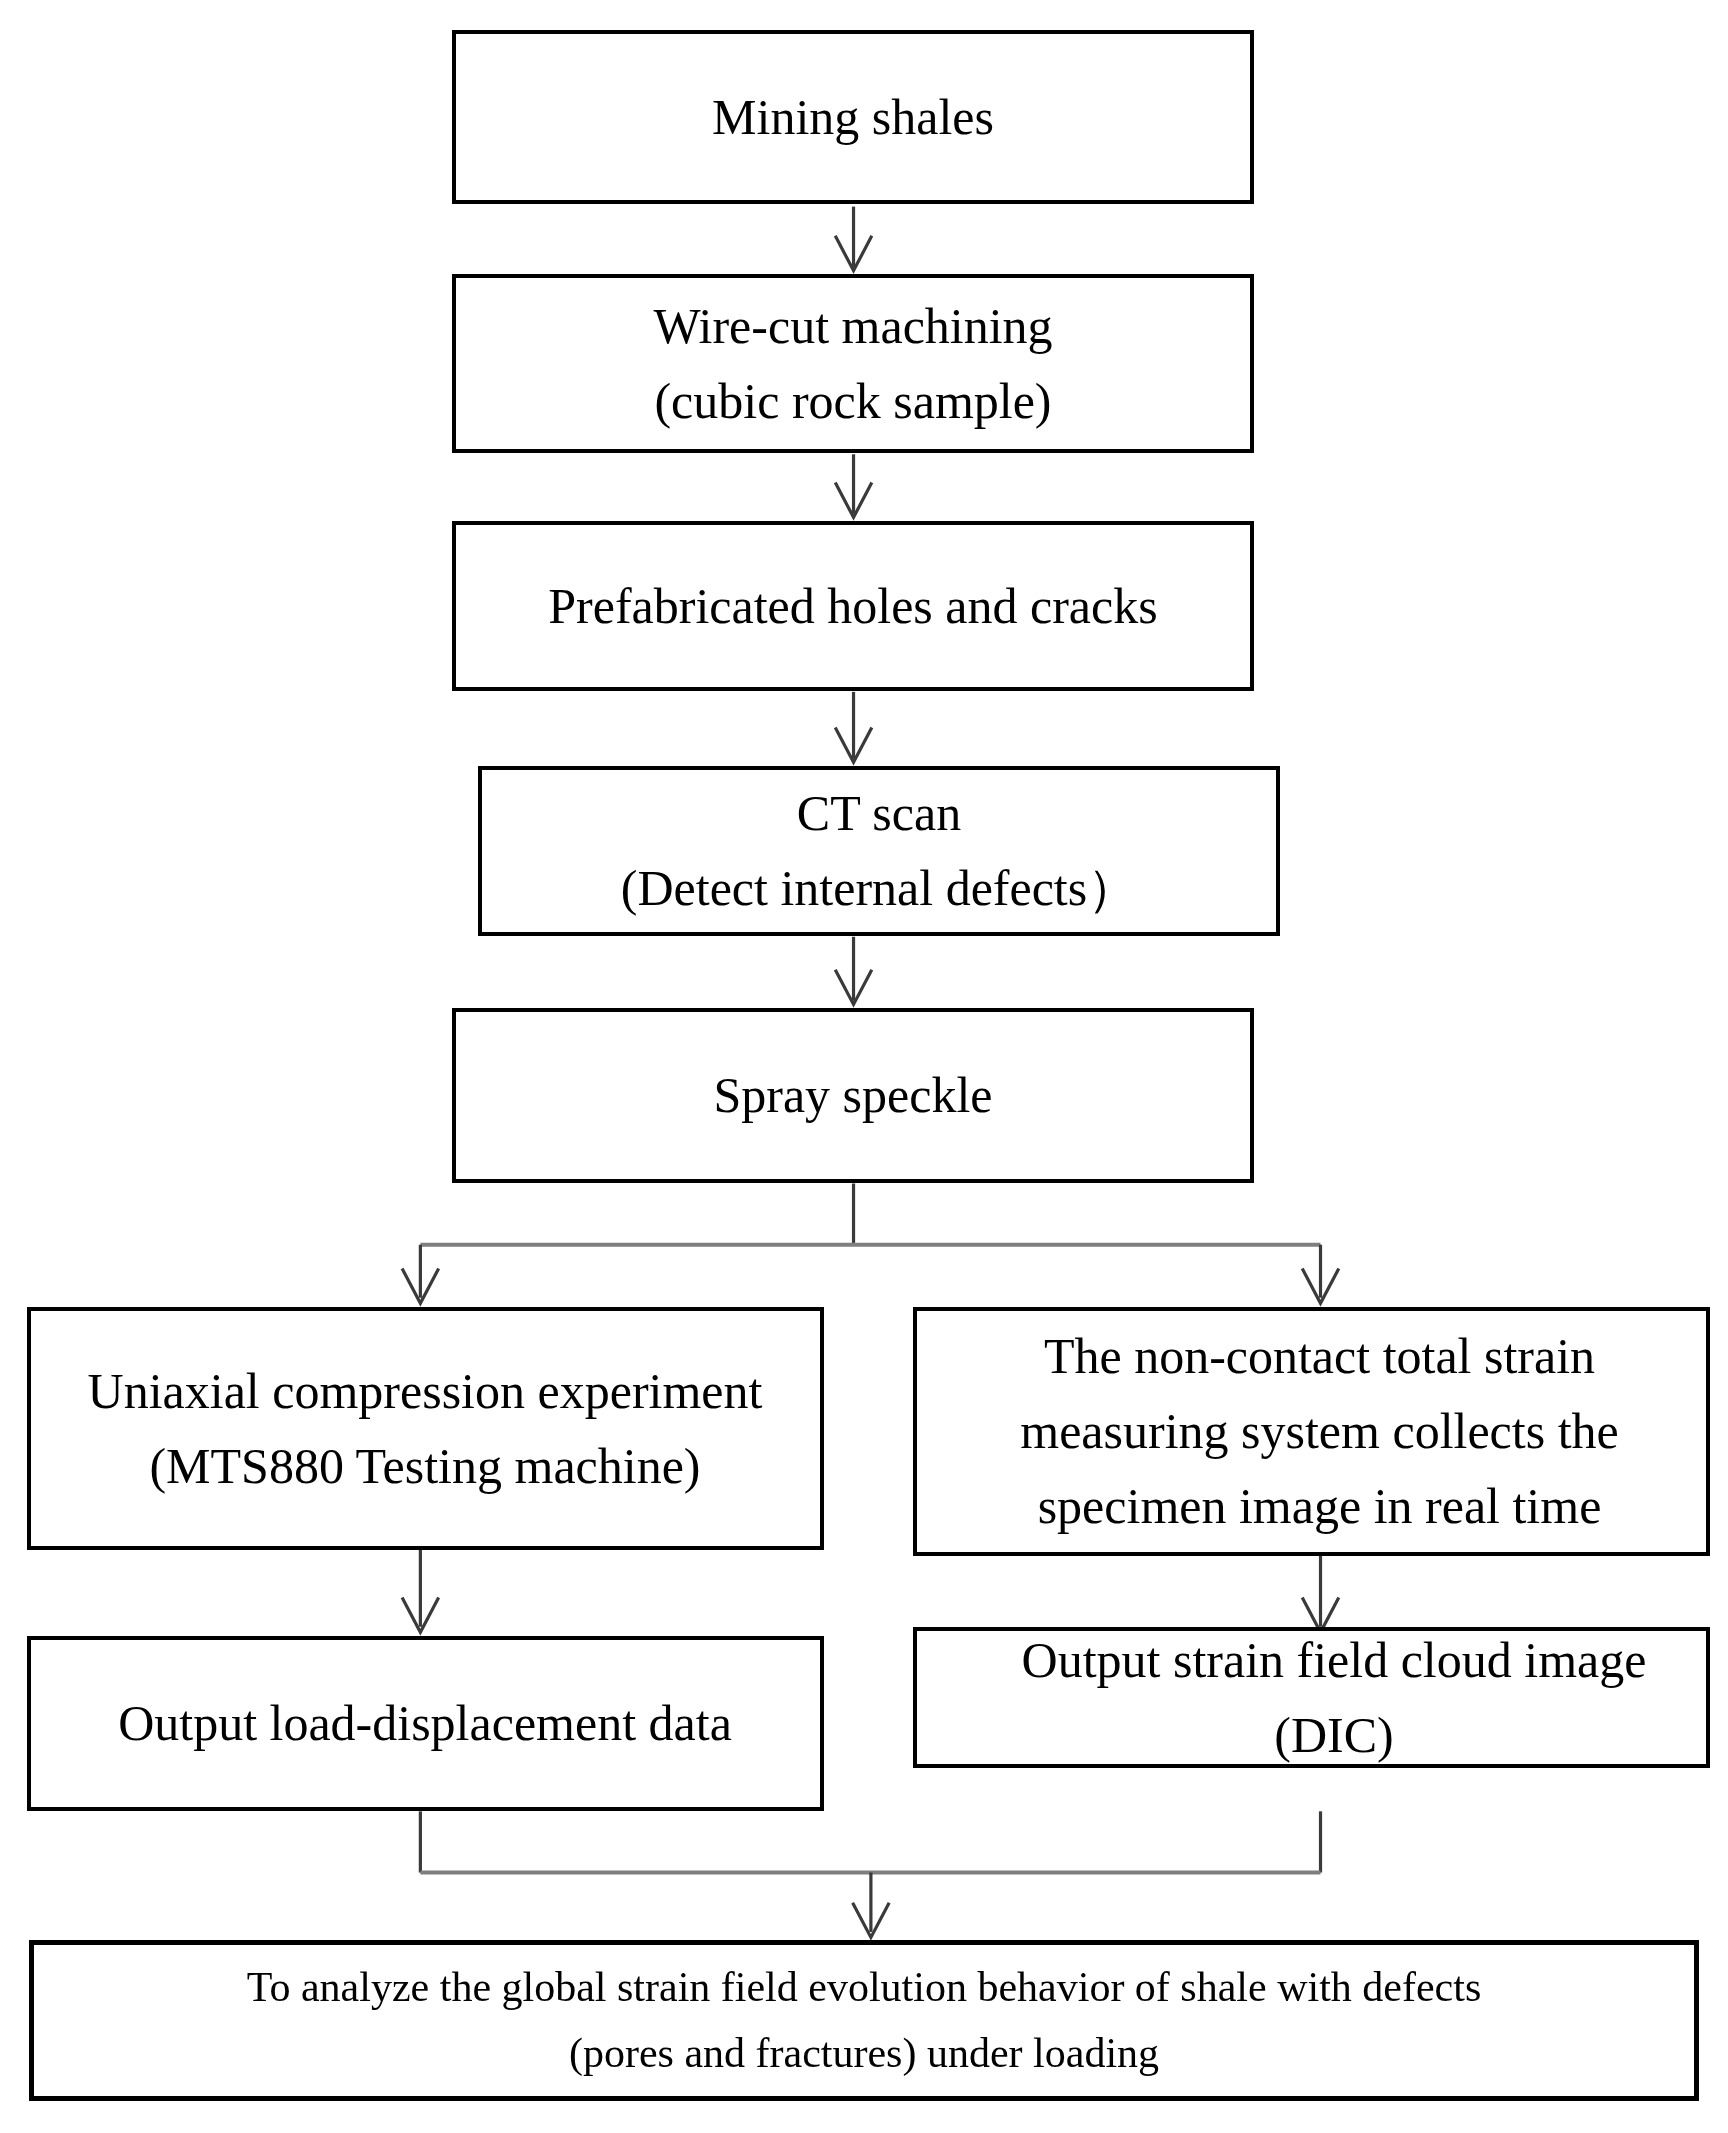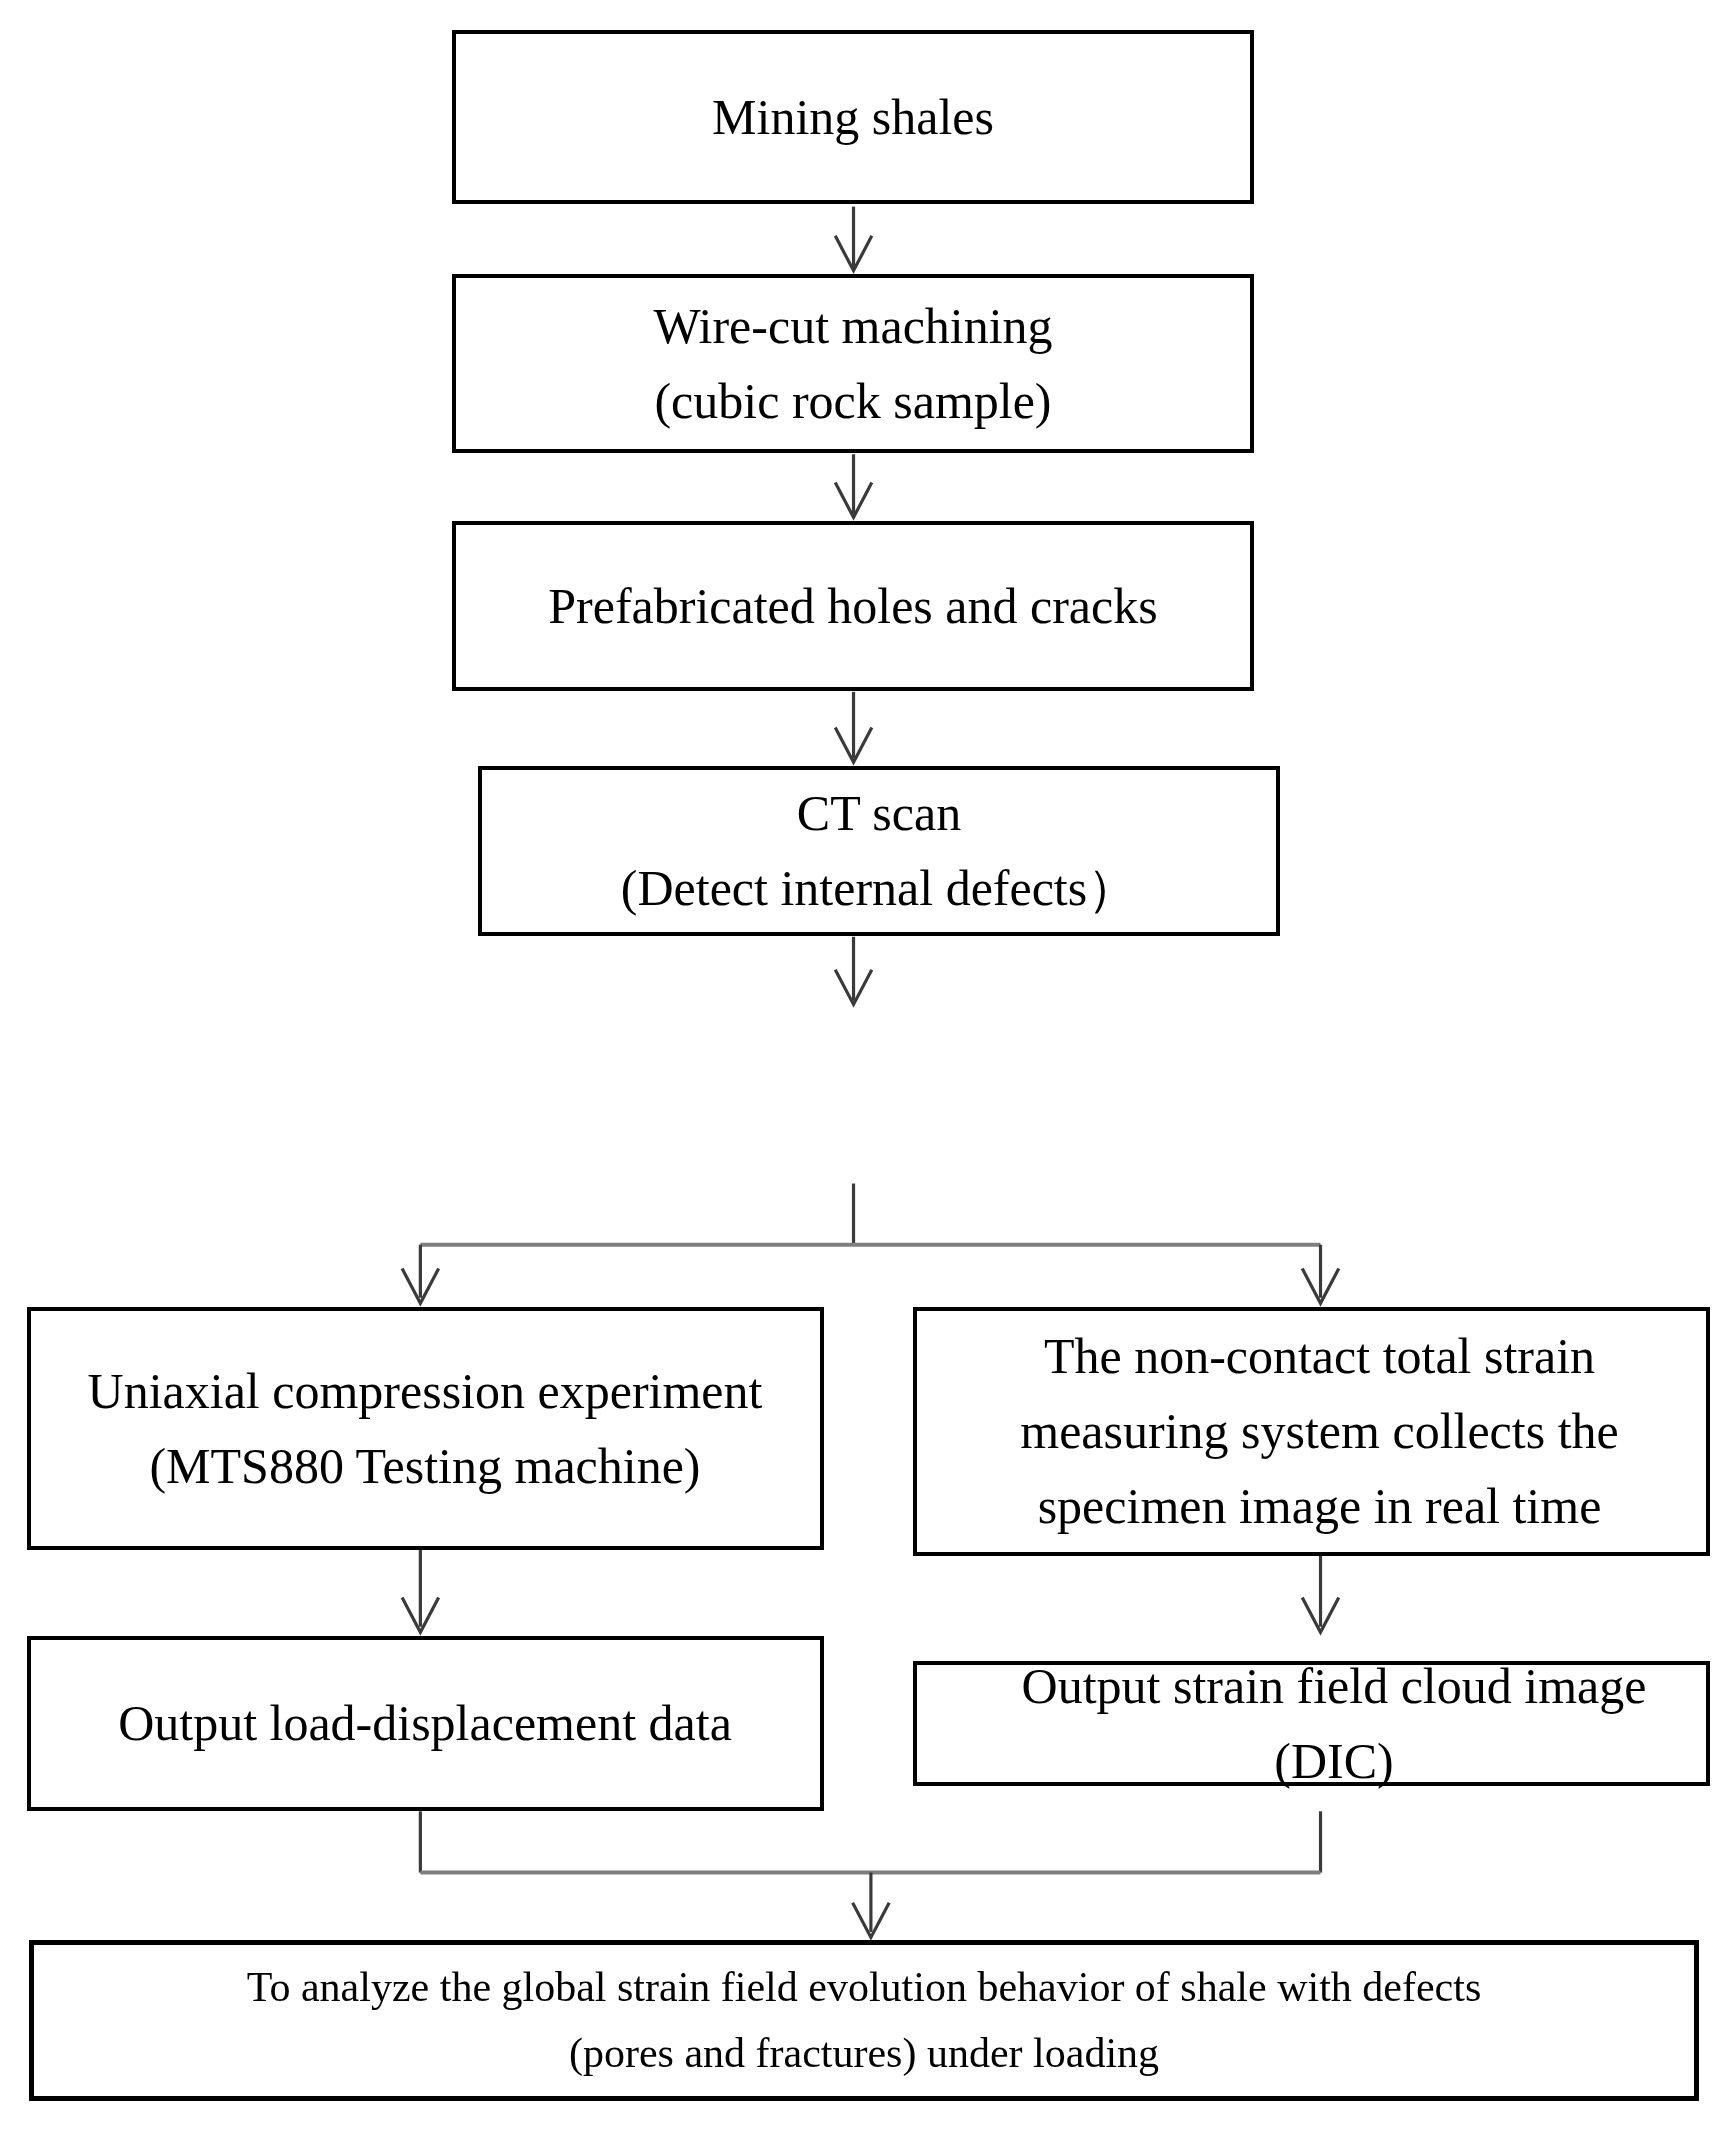--- a/index.html
+++ b/index.html
@@ -114,37 +114,40 @@
 
   <div class="node" style="left:452px;top:521px;width:802px;height:170px;">
     <span class="node-label">Prefabricated holes and cracks</span>
   </div>
 
   <div class="node" style="left:452px;top:766px;width:802px;height:170px;margin-left:26px;">
     <span class="node-label">CT scan
 (Detect internal defects）</span>
   </div>
 
+  <div class="node" style="left:452px;top:1008px;width:802px;height:175px;">
+    <span class="node-label">Spray speckle</span>
+  </div>
 
   <div class="node" style="left:26.5px;top:1307px;width:797px;height:243px;">
     <span class="node-label">Uniaxial compression experiment
 (MTS880 Testing machine)</span>
   </div>
 
   <div class="node" style="left:913px;top:1307px;width:797px;height:249px;padding-left:16px;">
     <span class="node-label">The non-contact total strain
 measuring system collects the
 specimen image in real time</span>
   </div>
 
   <div class="node" style="left:26.5px;top:1636px;width:797px;height:175px;text-align:right;">
     <span class="node-label">Output load-displacement data</span>
   </div>
 
-  <div class="node" style="left:913px;top:1661px;width:797px;height:125px;padding-left:45px;">
+  <div class="node" style="left:913px;top:1627px;width:797px;height:141px;padding-left:45px;">
     <span class="node-label">Output strain field cloud image
 (DIC)</span>
   </div>
 
   <div class="node final" style="left:29px;top:1940px;width:1670px;height:161px;">
     <span class="node-label">To analyze the global strain field evolution behavior of shale with defects
 (pores and fractures) under loading</span>
   </div>
 
 </div>

